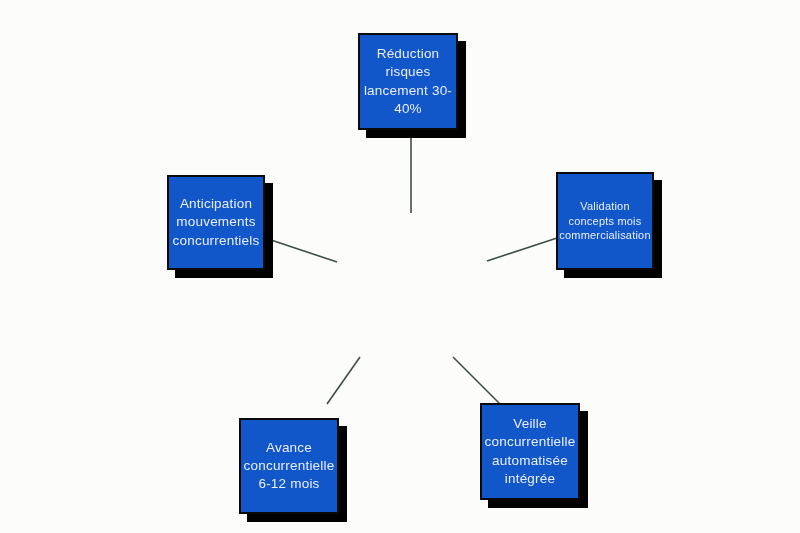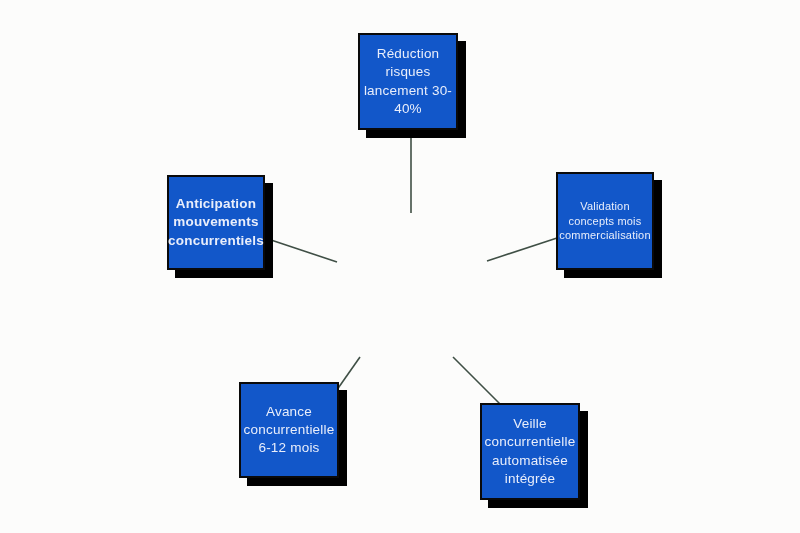--- a/index.html
+++ b/index.html
@@ -49,28 +49,27 @@
     font-size:15.5px;
   }
   .node-top{
     left:358px;top:33px;width:100px;height:97px;
     font-size:13.5px;
     text-align:center;
   }
   .node-left{
     left:167px;top:175px;width:98px;height:95px;
     font-size:13.5px;
-    font-weight:bold;
   }
   .node-right{
     left:556px;top:172px;width:98px;height:98px;
     font-size:11px;
   }
   .node-bottom-left{
-    left:239px;top:382px;width:100px;height:96px;
+    left:239px;top:418px;width:100px;height:96px;
     font-size:13.5px;
   }
   .node-bottom-right{
     left:480px;top:403px;width:100px;height:97px;
     font-size:13.5px;
   }
 </style>
 </head>
 <body>
 

